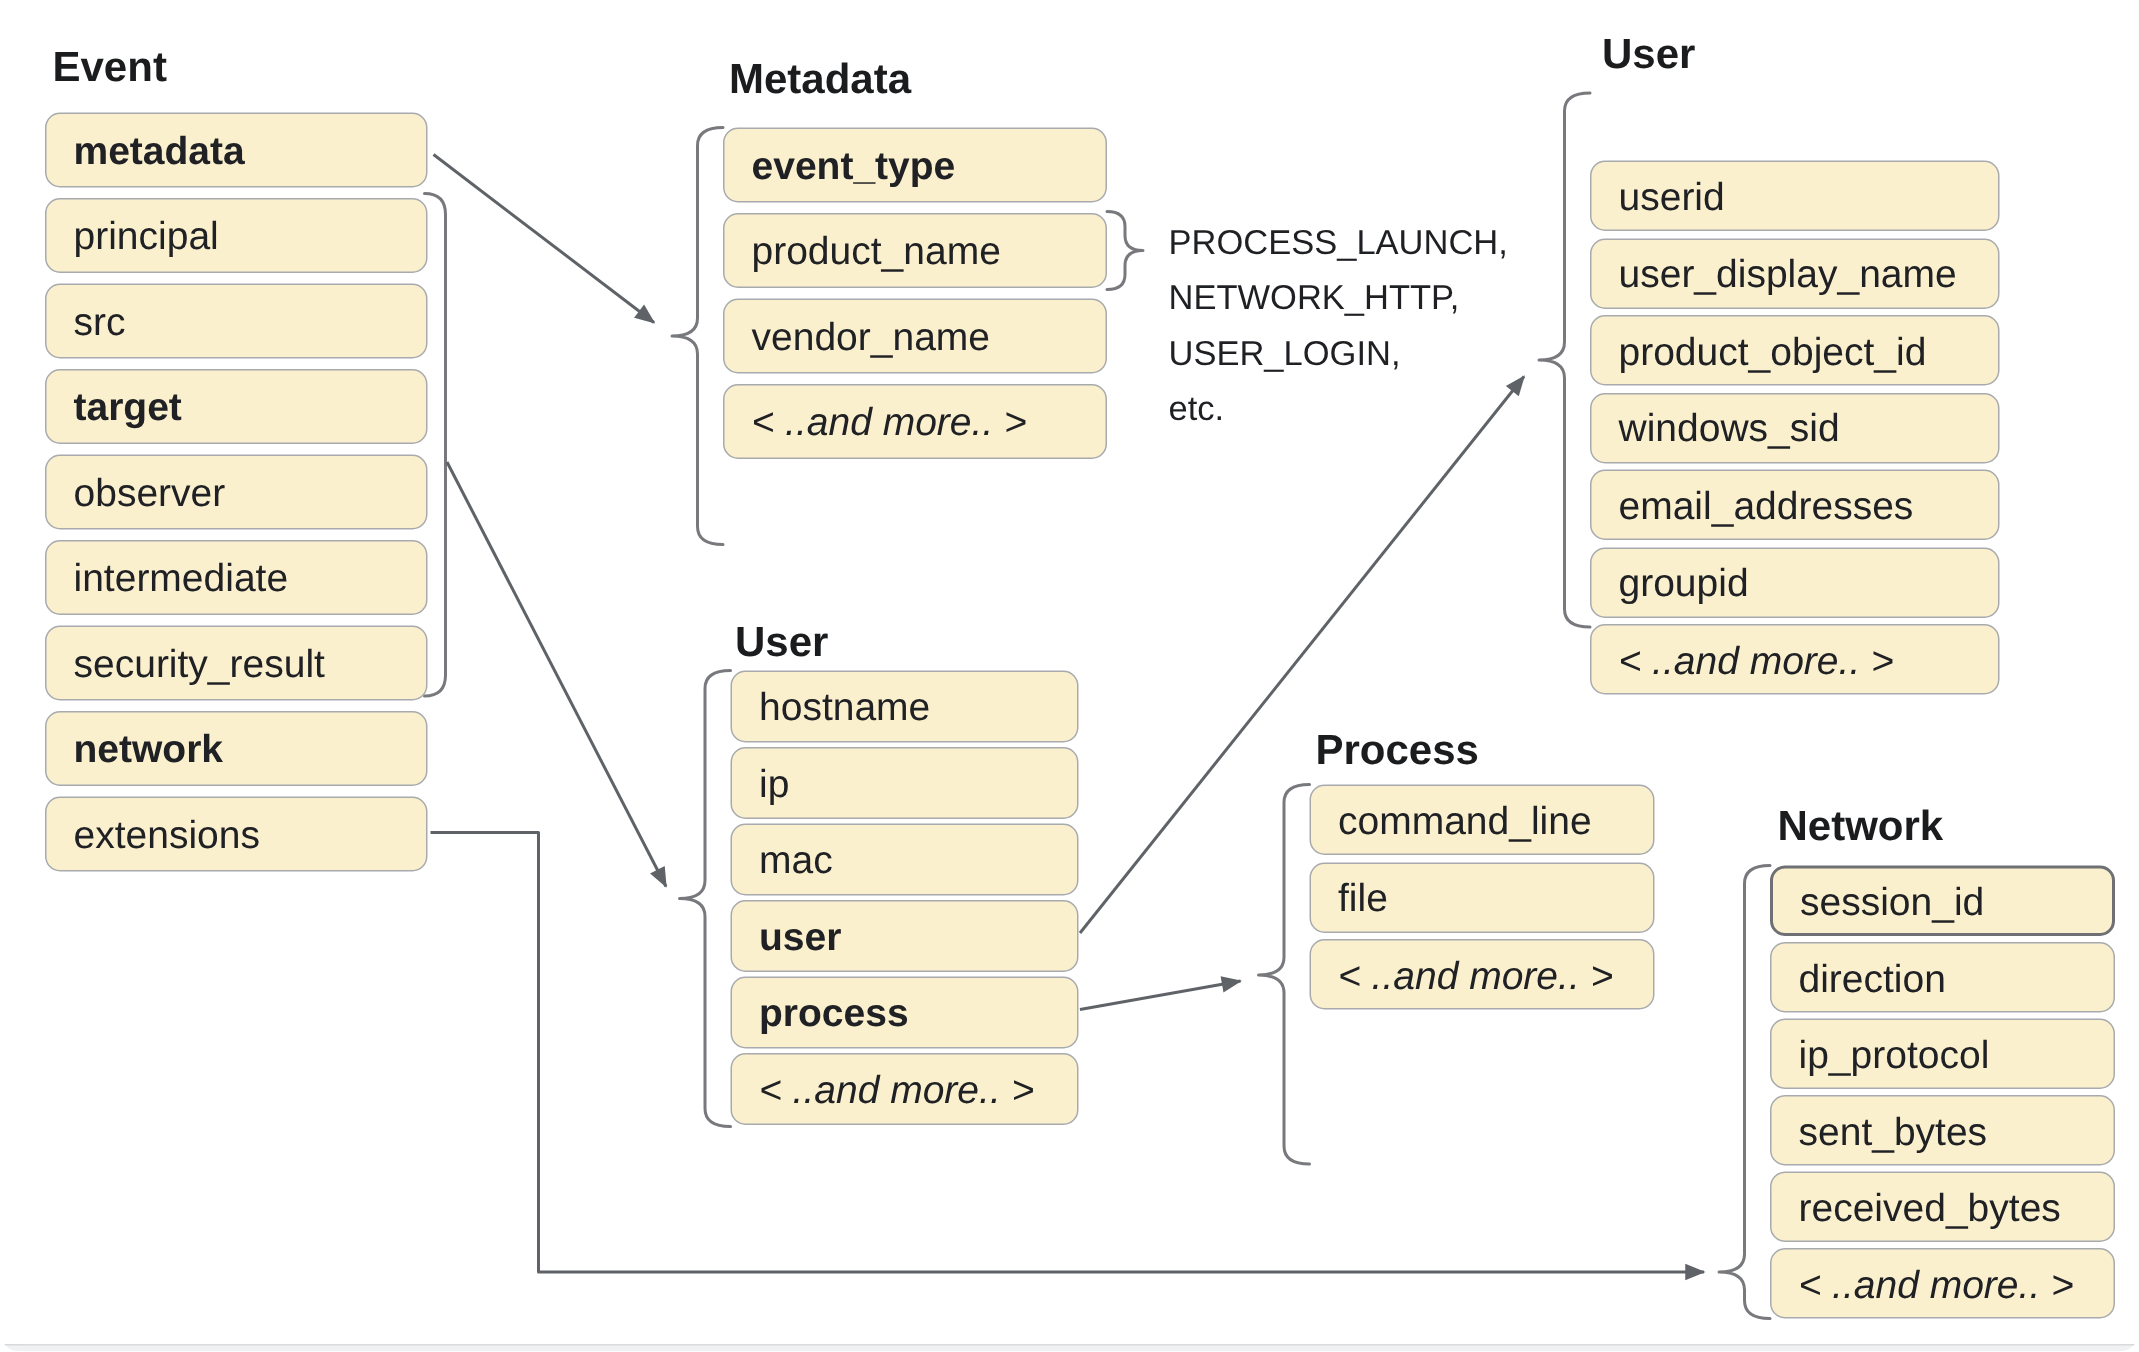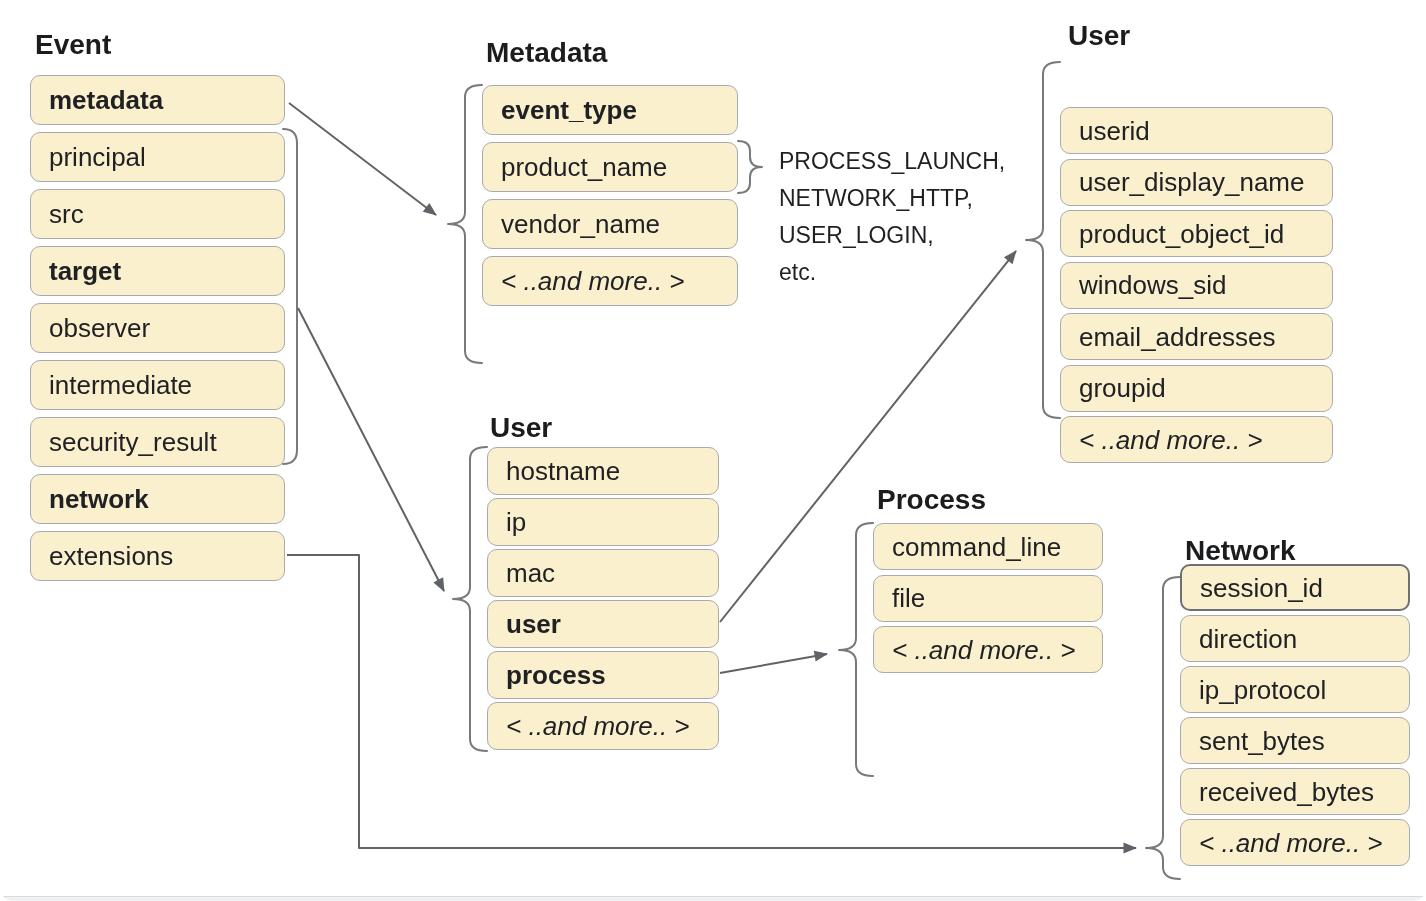--- a/index.html
+++ b/index.html
@@ -48,21 +48,21 @@
   .g-event{left:30px;top:75px;width:255px;}
   .g-event .box{height:50px;margin-bottom:7px;}
   .g-metadata{left:482px;top:85px;width:256px;}
   .g-metadata .box{height:50px;margin-bottom:7px;}
   .g-noun{left:487px;top:447px;width:232px;}
   .g-noun .box{height:48px;margin-bottom:3px;}
   .g-user{left:1060px;top:62px;width:273px;margin-top:45px;}
   .g-user .box{height:47px;margin-bottom:4.5px;}
   .g-process{left:873px;top:523px;width:230px;}
   .g-process .box{height:47px;margin-bottom:4.5px;}
-  .g-network{left:1180px;top:564px;width:230px;text-align:center;}
+  .g-network{left:1180px;top:577px;width:230px;text-align:center;}
   .g-network .box{height:47px;margin-bottom:4px;}
   .examples{
     position:absolute;left:740px;top:143px;
     font-size:23px;line-height:37px;
     color:#1f2023;white-space:nowrap;margin-left:39px;
   }
   .bottom-rule{
     position:absolute;left:0;top:896px;width:1426px;height:5px;
     background:#f0f1f2;border-top:1px solid #d8dadc;
   }

